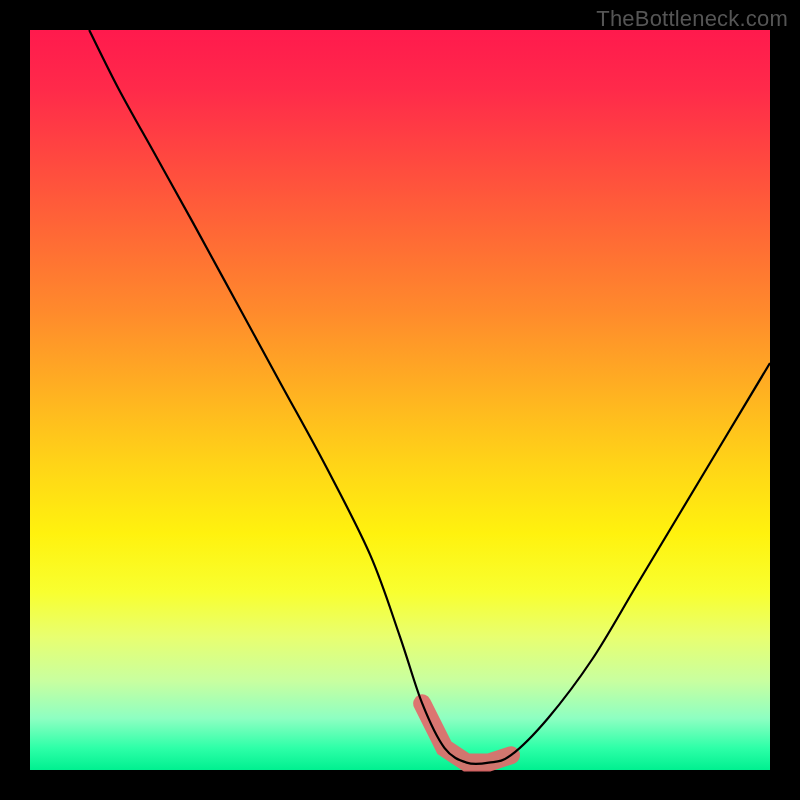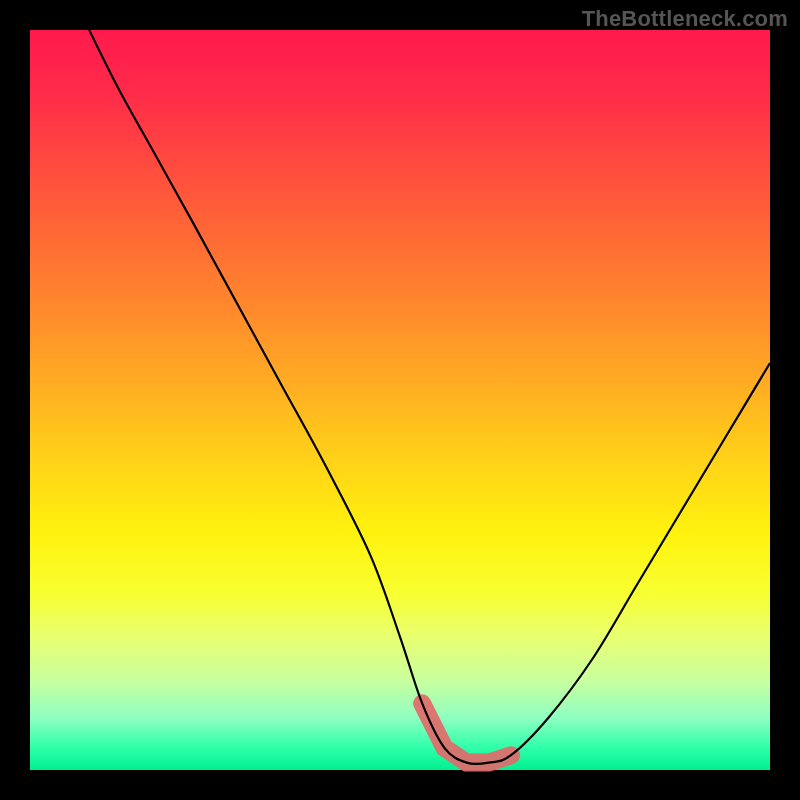--- a/index.html
+++ b/index.html
@@ -28,21 +28,21 @@
       #2effa8 97%,
       #00f090 100%);
   }
 
   .watermark {
     position: absolute;
     top: 6px;
     right: 12px;
     color: #555;
     font-size: 22px;
-    font-weight: 700;
+    font-weight: 400;
     letter-spacing: 0.2px;
     user-select: none;
   }
 
   svg.curve {
     position: absolute;
     left: 0; top: 0;
     width: 100%; height: 100%;
     overflow: visible;
   }

